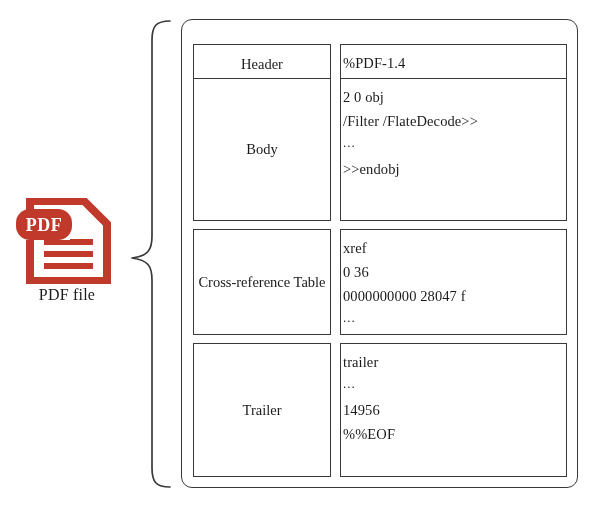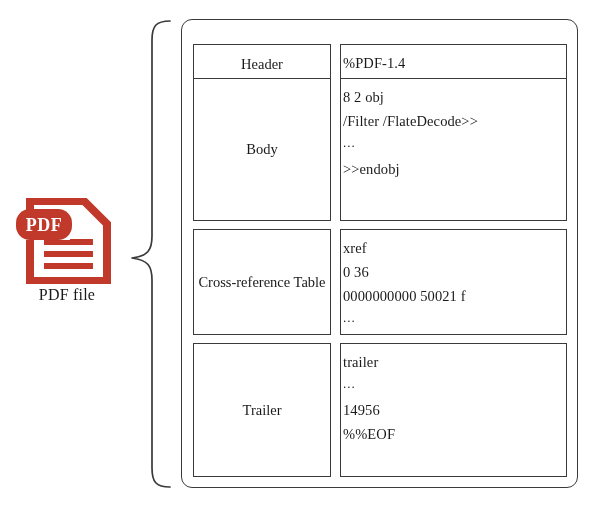--- a/index.html
+++ b/index.html
@@ -156,33 +156,33 @@
     <div class="struct-row" id="row-header">
       <div class="cell cell-label">Header</div>
       <div class="cell cell-content">
         <div class="code-line">%PDF-1.4</div>
       </div>
     </div>
 
     <div class="struct-row" id="row-body">
       <div class="cell cell-label">Body</div>
       <div class="cell cell-content">
-        <div class="code-line">8 2 obj</div>
+        <div class="code-line">2 0 obj</div>
         <div class="code-line">/Filter /FlateDecode&gt;&gt;</div>
         <div class="code-line ellipsis">...</div>
         <div class="code-line">&gt;&gt;endobj</div>
       </div>
     </div>
 
     <div class="struct-row" id="row-xref">
       <div class="cell cell-label">Cross-reference Table</div>
       <div class="cell cell-content">
         <div class="code-line">xref</div>
         <div class="code-line">0 36</div>
-        <div class="code-line">0000000000 50021 f</div>
+        <div class="code-line">0000000000 28047 f</div>
         <div class="code-line ellipsis">...</div>
       </div>
     </div>
 
     <div class="struct-row" id="row-trailer">
       <div class="cell cell-label">Trailer</div>
       <div class="cell cell-content">
         <div class="code-line">trailer</div>
         <div class="code-line ellipsis">...</div>
         <div class="code-line">14956</div>

